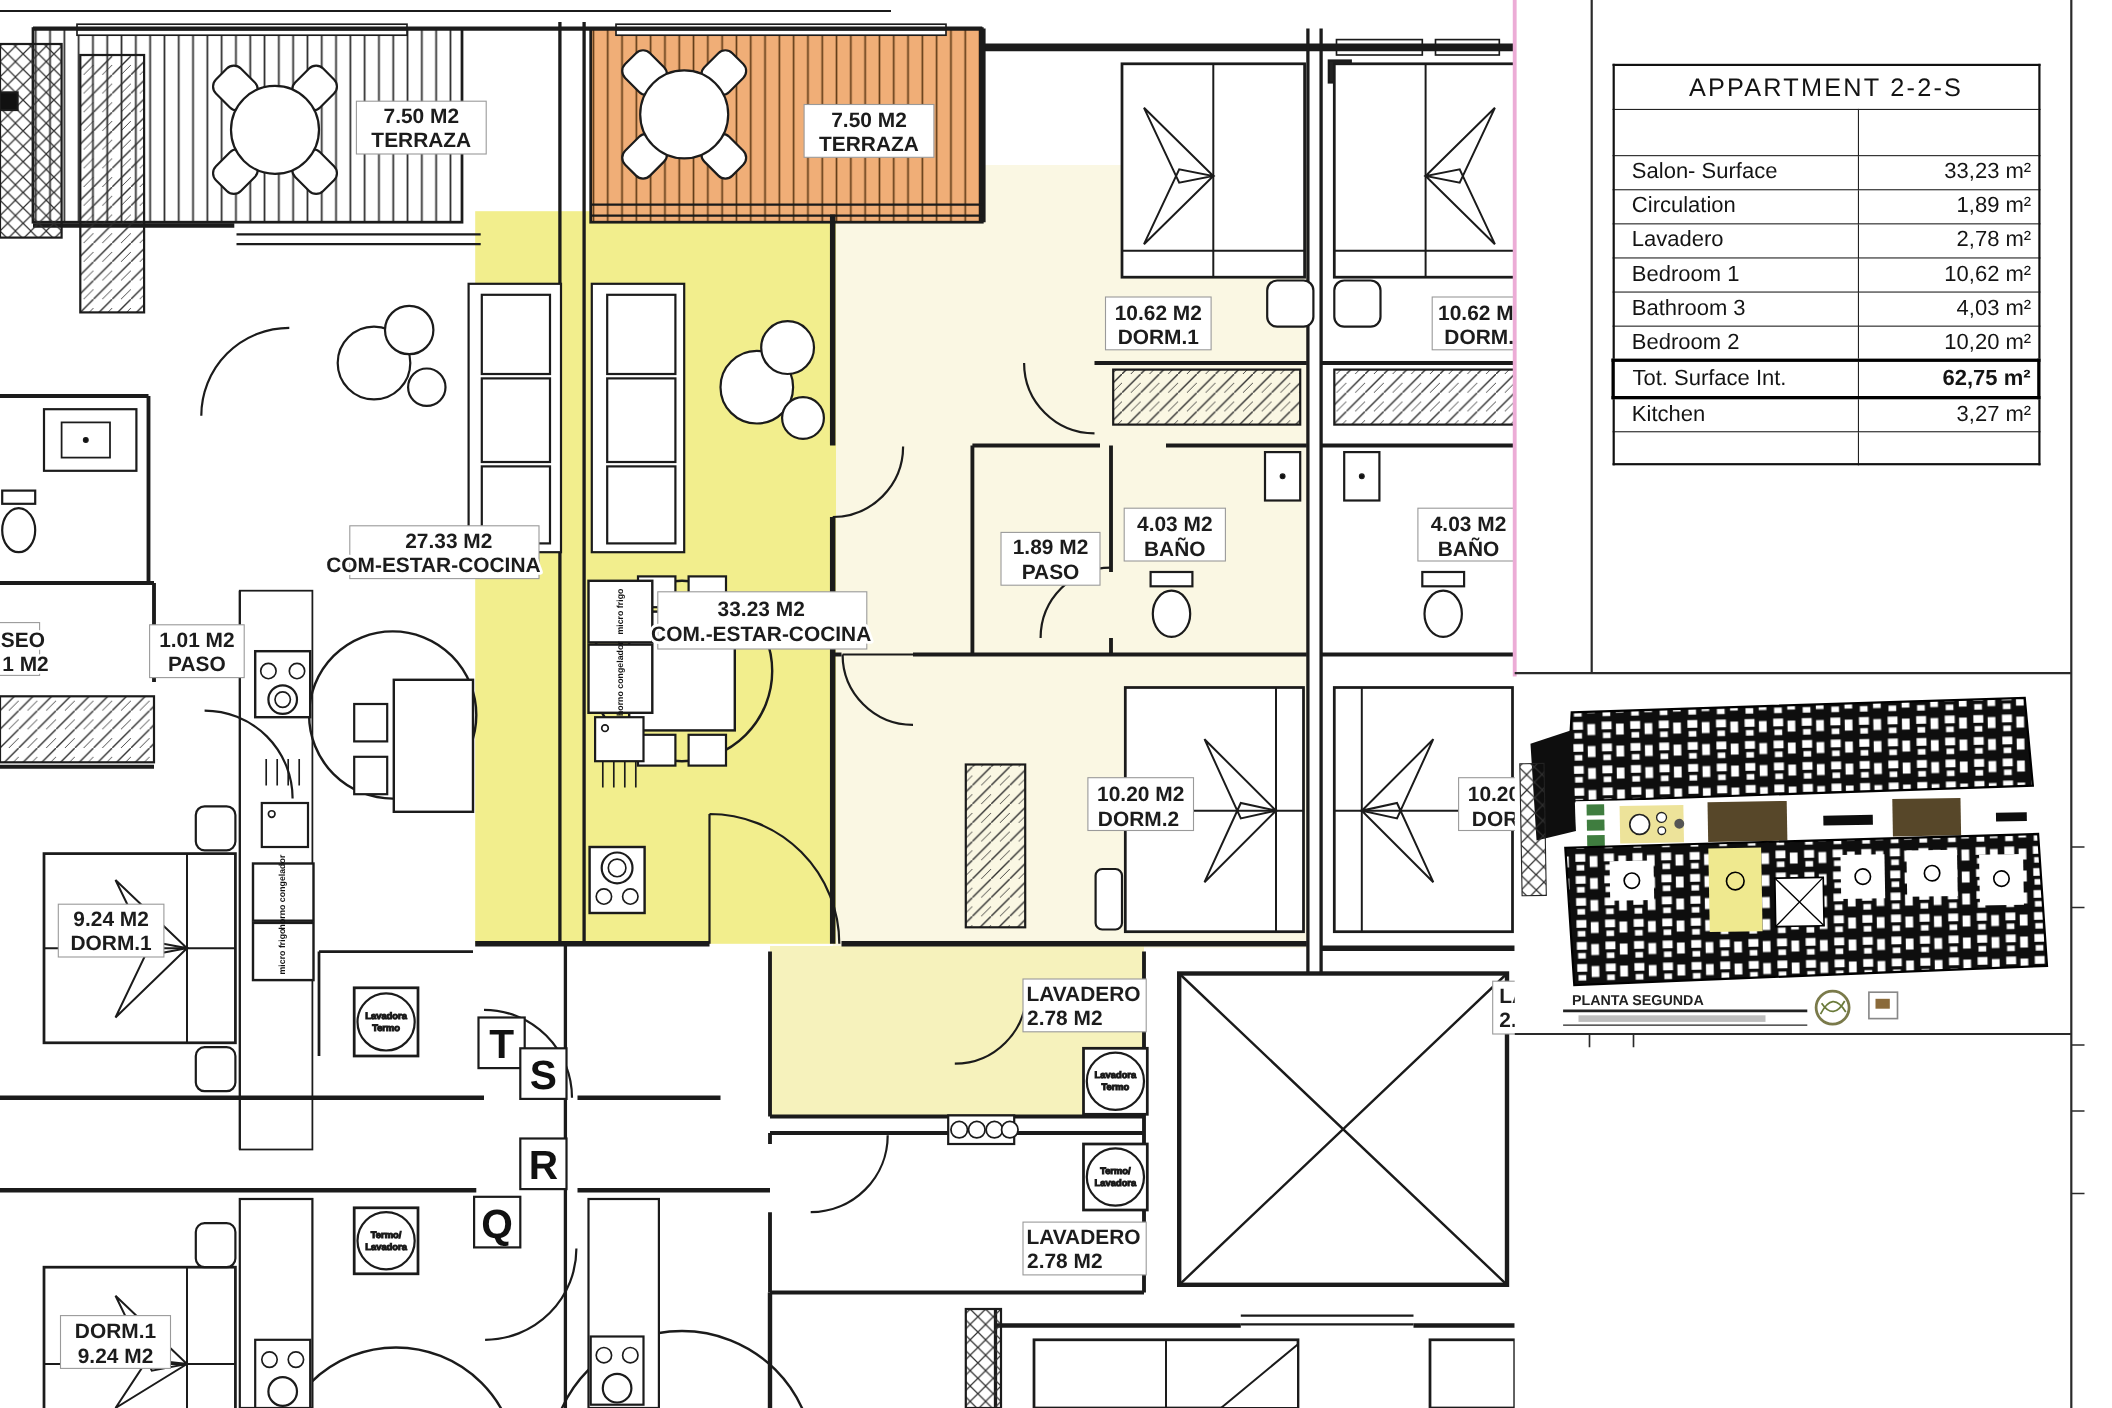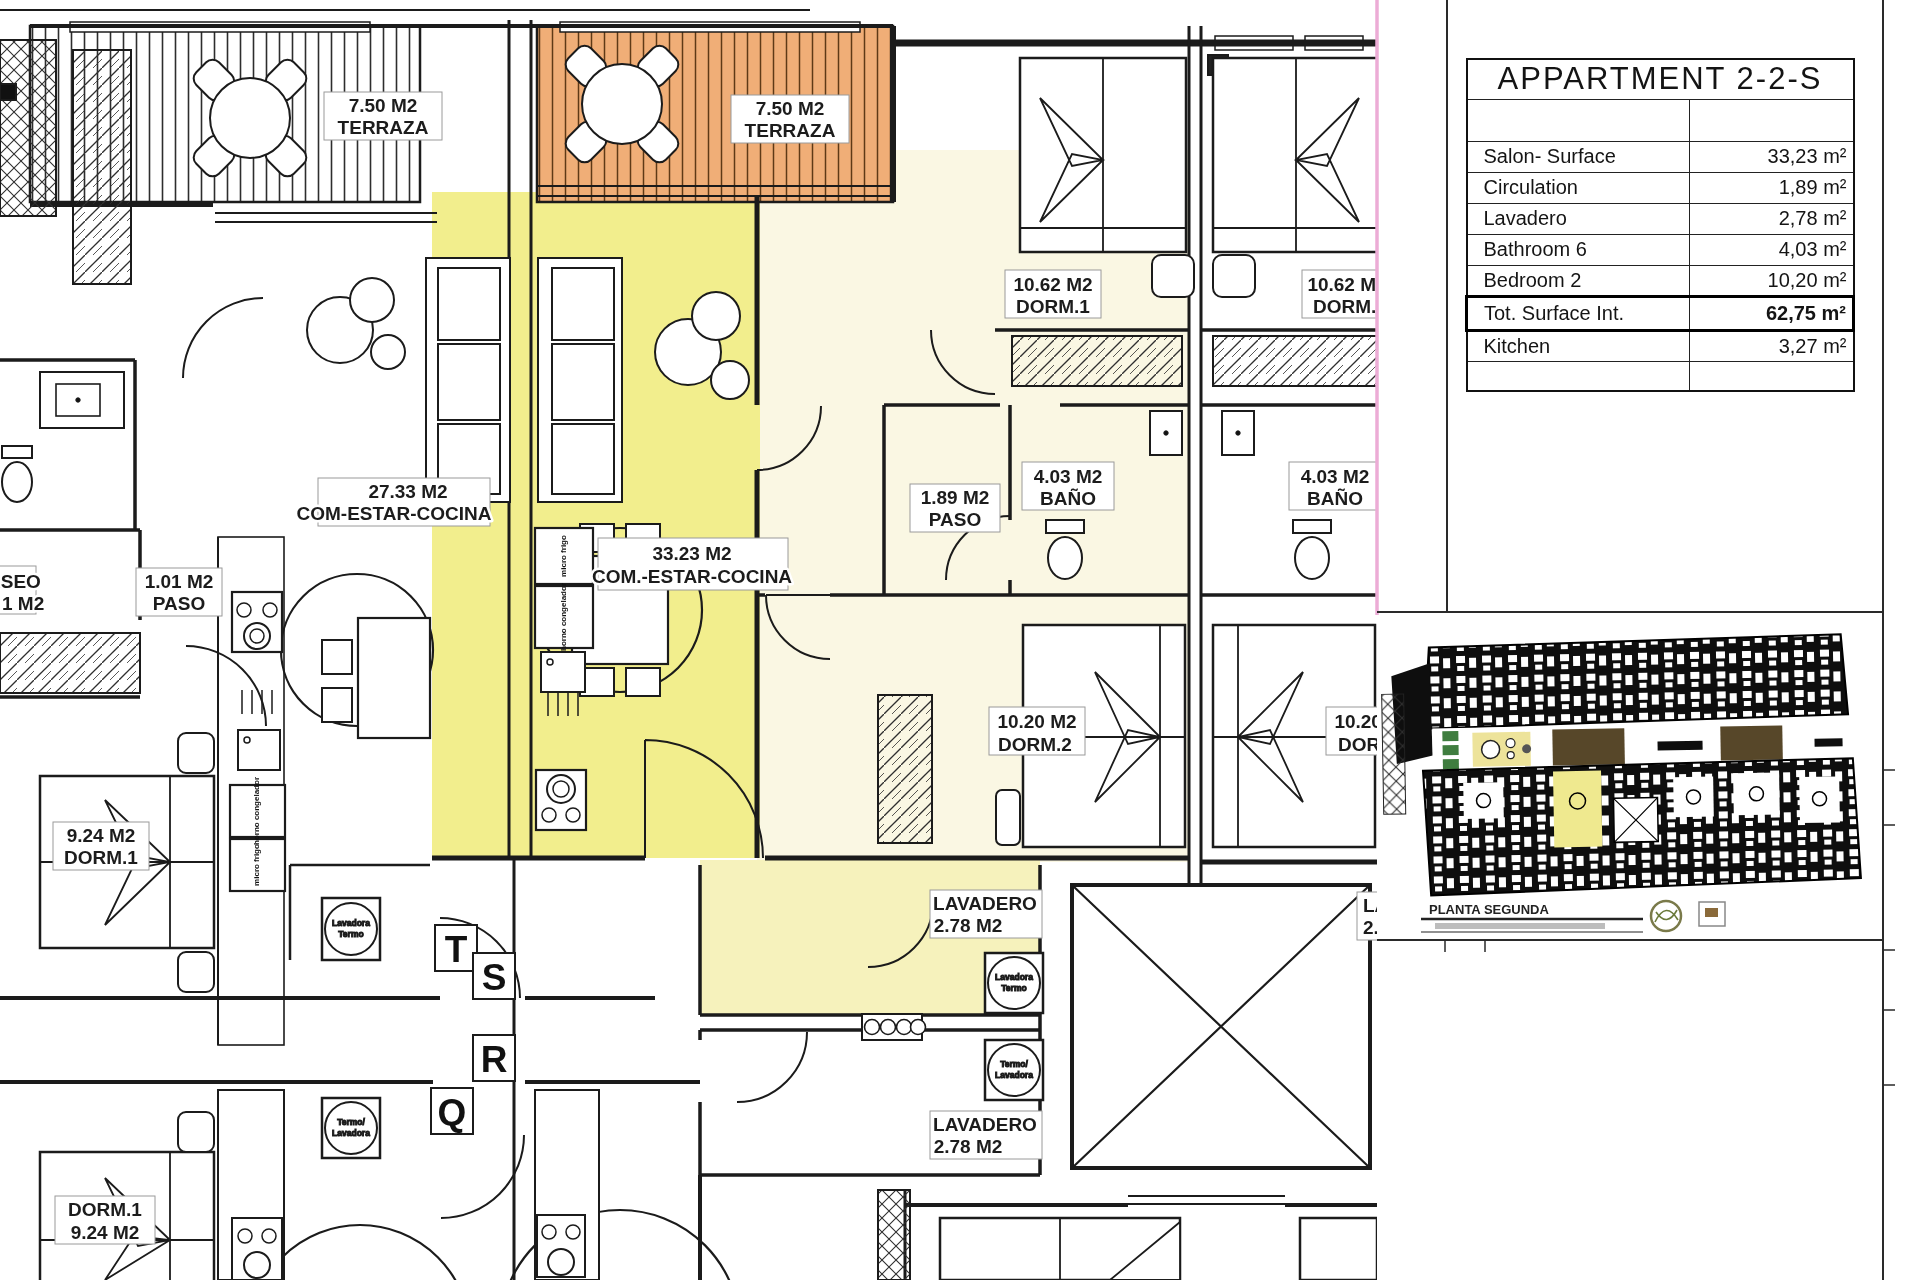--- a/index.html
+++ b/index.html
@@ -18,21 +18,21 @@
       fill:#111;text-anchor:middle;}
   .cap{font-family:"Liberation Sans",sans-serif;font-size:13px;font-weight:700;fill:#222;}
   .lb{fill:#fff;stroke:#9a9a9a;stroke-width:1;}
   
   .plan-table{position:absolute;left:1465px;top:58px;width:390px;border-collapse:collapse;
       font-size:20px;color:#141414;background:#fff;}
   .plan-table td{border:1.6px solid #222;padding:0 0 0 16px;white-space:nowrap;}
   .plan-table td.val{text-align:right;padding:0 6px;width:150px;}
   .plan-table tr{height:31px;}
   .plan-table tr.title-row{height:40px;}
-  .plan-table tr.title-row td{text-align:center;font-size:31px;letter-spacing:2px;padding:0;}
+  .plan-table tr.title-row td{text-align:center;font-size:23px;letter-spacing:2px;padding:0;}
   .plan-table tr.spacer{height:42px;}
   .plan-table tr.spacer2{height:30px;}
   .plan-table tr.em{height:34px;}
   .plan-table tr.em td{border-top:3.2px solid #000;border-bottom:3.2px solid #000;}
   .plan-table tr.em td:first-child{border-left:3.2px solid #000;}
   .plan-table tr.em td:last-child{border-right:3.2px solid #000;font-weight:bold;}
   .plan-table{border:2.4px solid #111;}
 </style>
 </head>
 <body>
@@ -481,21 +481,25 @@
     </tr>
     <tr>
       <td>Circulation</td>
       <td class="val">1,89 m²</td>
     </tr>
     <tr>
       <td>Lavadero</td>
       <td class="val">2,78 m²</td>
     </tr>
     <tr>
-      <td>Bathroom 6</td>
+      <td>Bedroom 1</td>
+      <td class="val">10,62 m²</td>
+    </tr>
+    <tr>
+      <td>Bathroom 3</td>
       <td class="val">4,03 m²</td>
     </tr>
     <tr>
       <td>Bedroom 2</td>
       <td class="val">10,20 m²</td>
     </tr>
     <tr class="em">
       <td>Tot. Surface Int.</td>
       <td class="val">62,75 m²</td>
     </tr>

